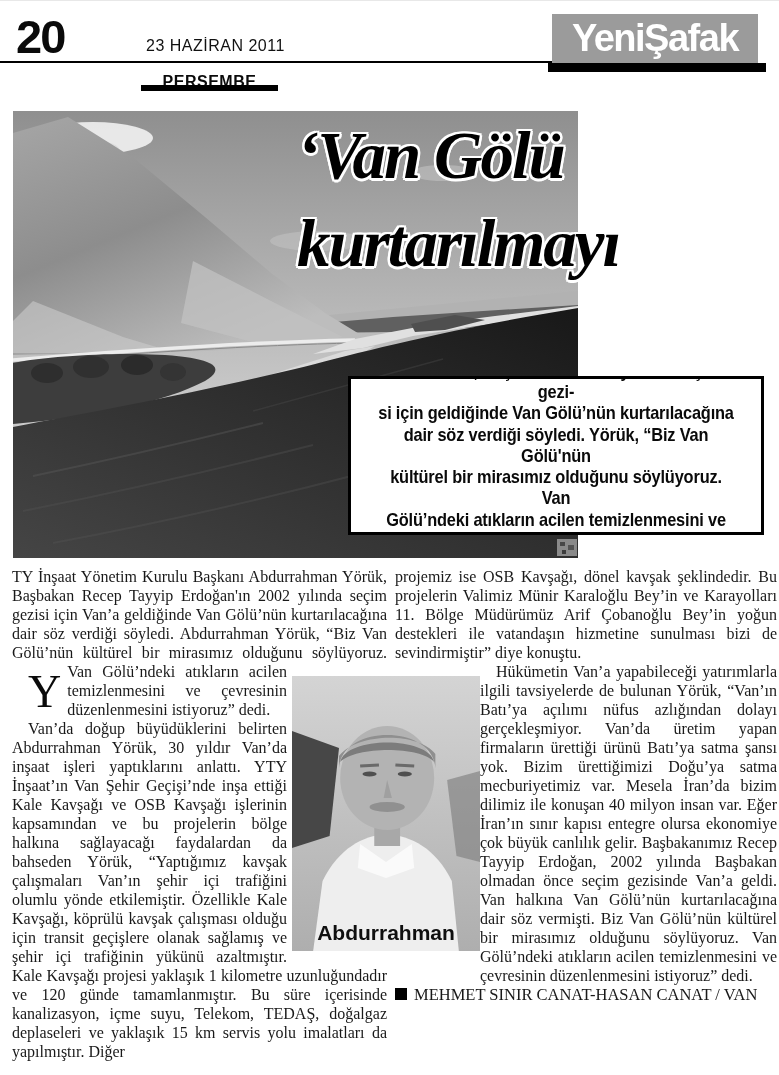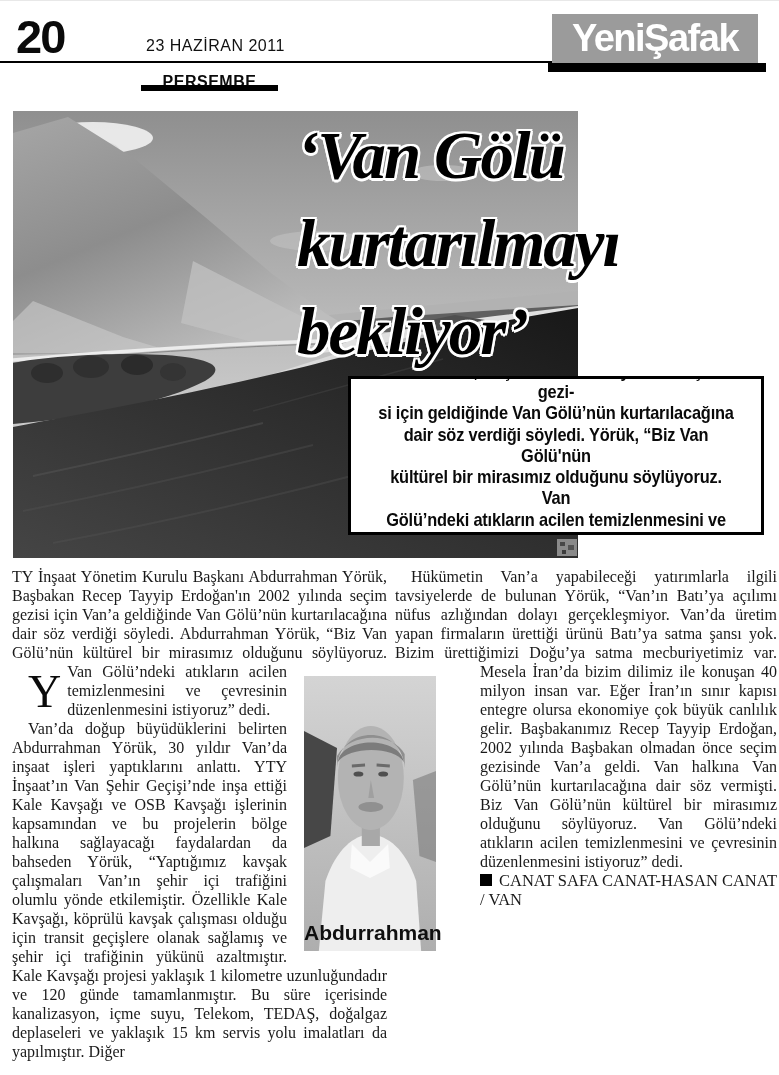--- a/index.html
+++ b/index.html
@@ -80,21 +80,21 @@
   }
   .subhead {
     margin:10px 0 5px 0; font-family:"Liberation Sans", sans-serif;
     font-weight:bold; font-size:20px; line-height:22px; letter-spacing:-.2px;
     color:#828282; white-space:pre-line; text-align:left;
   }
   .byline { margin-top:3px; font-size:16.5px; text-align:left; }
   .byline-square { display:inline-block; width:12px; height:12px; background:#000; margin-right:7px; }
 
   
-  .portrait { position:absolute; left:304px; top:675px; width:132px; height:275px; z-index:5; }
+  .portrait { position:absolute; left:292px; top:675px; width:188px; height:275px; z-index:5; }
   .portrait svg { display:block; width:100%; height:100%; }
   .portrait-caption {
     position:absolute; left:0; right:0; bottom:6px; text-align:center;
     font-family:"Liberation Sans", sans-serif; font-weight:bold;
     font-size:21px; line-height:25px; color:#0f0f0f;
   }
 </style>
 </head>
 <body>
 
@@ -165,21 +165,20 @@
         <rect x="547" y="431" width="5" height="4" fill="#4c4c4c"></rect>
         <rect x="555" y="434" width="6" height="5" fill="#5a5a5a"></rect>
         <rect x="549" y="439" width="4" height="4" fill="#3f3f3f"></rect>
       </g>
     </svg>
   </div>
 
   <div class="headline">
     <div>‘Van Gölü</div>
     <div>kurtarılmayı</div>
-    <div>bekliyor’</div>
   </div>
 
   <div class="standfirst">
     <div class="standfirst-text">YTY İnşaat Yönetim Kurulu Başkanı Abdurrah-
 man Yörük, Başbakan'ın 2002 yılında seçim gezi-
 si için  geldiğinde Van Gölü’nün kurtarılacağına
 dair söz verdiği söyledi. Yörük, “Biz Van Gölü'nün
 kültürel bir mirasımız olduğunu söylüyoruz. Van
 Gölü’ndeki atıkların acilen temizlenmesini ve çev-
 resinin düzenlenmesini istiyoruz” dedi.</div>
@@ -188,22 +187,23 @@
   <div class="col col-left">
     <span class="spacer-a"></span>
       <span class="spacer-b"></span>
     <p class="para"><span class="dropcap">Y</span><span>TY İnşaat Yönetim Kurulu Başkanı Abdurrahman Yörük, Başbakan Recep Tayyip Erdoğan'ın 2002 yılında seçim gezisi için Van’a geldiğinde Van Gölü’nün kurtarılacağına dair söz verdiği söyledi. Abdurrahman Yörük, “Biz Van Gölü’nün kültürel bir mirasımız olduğunu söylüyoruz. Van Gölü’ndeki atıkların acilen temizlenmesini ve çevresinin düzenlenmesini istiyoruz” dedi.</span></p>
     <p class="para indent">Van’da doğup büyüdüklerini belirten Abdurrahman Yörük, 30 yıldır Van’da inşaat işleri yaptıklarını anlattı. YTY İnşaat’ın Van Şehir Geçişi’nde inşa ettiği Kale Kavşağı ve OSB Kavşağı işlerinin kapsamından ve bu projelerin bölge halkına sağlayacağı faydalardan da bahseden Yörük, “Yaptığımız kavşak çalışmaları Van’ın şehir içi trafiğini olumlu yönde etkilemiştir. Özellikle Kale Kavşağı, köprülü kavşak çalışması olduğu için transit geçişlere olanak sağlamış ve şehir içi trafiğinin yükünü azaltmıştır. Kale Kavşağı projesi yaklaşık 1 kilometre uzunluğundadır ve 120 günde tamamlanmıştır. Bu süre içerisinde kanalizasyon, içme suyu, Telekom, TEDAŞ, doğalgaz deplaseleri ve yaklaşık 15 km servis yolu imalatları da yapılmıştır. Diğer</p>
   </div>
 
   <div class="col col-right">
     <span class="spacer-c"></span>
       <span class="spacer-d"></span>
+    <p class="para">projemiz ise OSB Kavşağı, dönel kavşak şeklindedir. Bu projelerin Valimiz Münir Karaloğlu Bey’in ve Karayolları 11. Bölge Müdürümüz Arif Çobanoğlu Bey’in yoğun destekleri ile vatandaşın hizmetine sunulması bizi de sevindirmiştir” diye konuştu.</p>
     <p class="para indent">Hükümetin Van’a yapabileceği yatırımlarla ilgili tavsiyelerde de bulunan Yörük, “Van’ın Batı’ya açılımı nüfus azlığından dolayı gerçekleşmiyor. Van’da üretim yapan firmaların ürettiği ürünü Batı’ya satma şansı yok. Bizim ürettiğimizi Doğu’ya satma mecburiyetimiz var. Mesela İran’da bizim dilimiz ile konuşan 40 milyon insan var. Eğer İran’ın sınır kapısı entegre olursa ekonomiye çok büyük canlılık gelir. Başbakanımız Recep Tayyip Erdoğan, 2002 yılında Başbakan olmadan önce seçim gezisinde Van’a geldi. Van halkına Van Gölü’nün kurtarılacağına dair söz vermişti. Biz Van Gölü’nün kültürel bir mirasımız olduğunu söylüyoruz. Van Gölü’ndeki atıkların acilen temizlenmesini ve çevresinin düzenlenmesini istiyoruz” dedi.</p>
-    <p class="byline"><span class="byline-square"></span><span>CANAT SAFA CANAT-HASAN CANAT / VAN</span></p>
+    <p class="byline"><span class="byline-square"></span><span>MEHMET SINIR CANAT-HASAN CANAT / VAN</span></p>
   </div>
 
   <div class="portrait">
     <svg viewBox="0 0 160 275" preserveAspectRatio="none">
       <defs>
         <linearGradient id="pbg" x1="0" y1="0" x2="0" y2="1">
           <stop offset="0" stop-color="#d4d4d4"></stop>
             <stop offset="1" stop-color="#aeaeae"></stop>
         </linearGradient>
       </defs>

